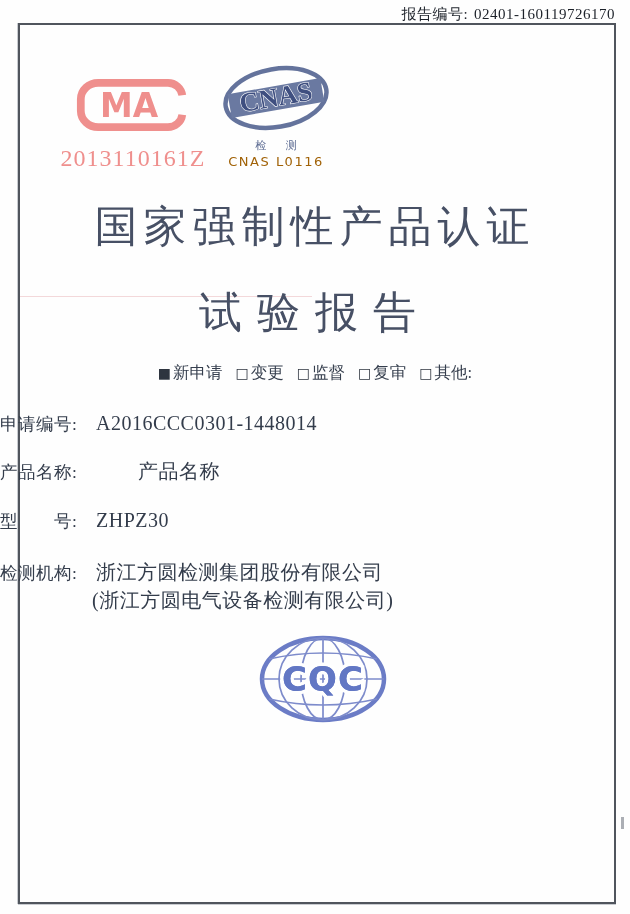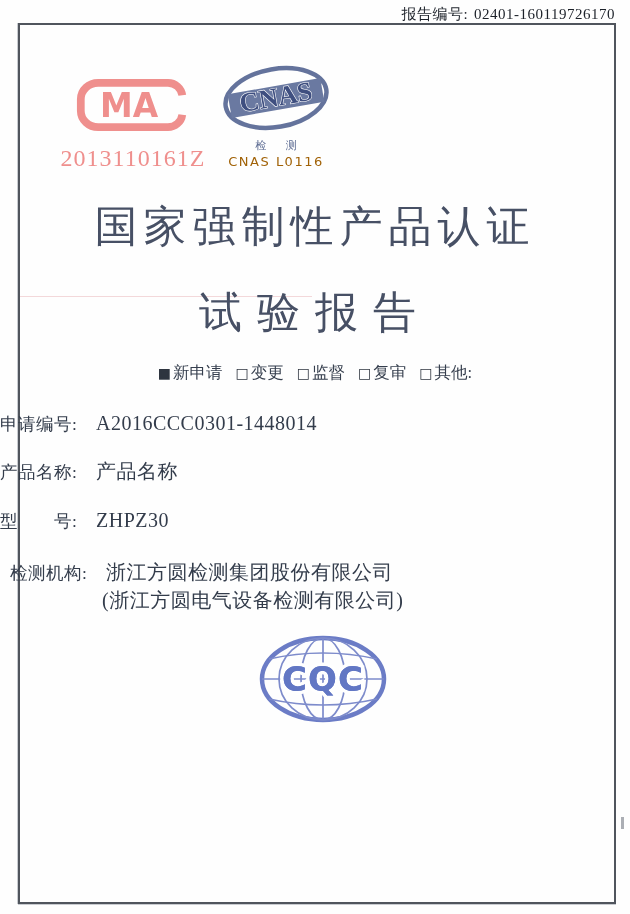--- a/index.html
+++ b/index.html
@@ -69,21 +69,21 @@
   .opt { display:flex; align-items:center; white-space:nowrap; }
   .opt .mark { font-family:"DejaVu Sans",sans-serif; font-size:14px; margin-right:2px; color:#2e353f; }
   .field { position:absolute; left:0; display:flex; align-items:flex-start; }
   .field .flabel {
     width:96px; flex:none; font-size:17.5px; color:#333c4b;
     white-space:pre; letter-spacing:0.5px;
   }
   .field .fvalue {
     font-size:20px; color:#333c4b; letter-spacing:0.5px; line-height:1.15;
   }
-  .f1 { top:412px; } .f2 { top:460px; } .f3 { top:509px; } .f4 { top:561px;margin-left:10px; }
+  .f1 { top:412px; } .f2 { top:460px;gap:42px; } .f3 { top:509px; } .f4 { top:561px; }
   .fvalue .vline2 { margin-top:5px; margin-left:-4px; }
   
   .cqc-block { position:absolute; left:254px; top:633px; width:138px; text-align:center; }
 </style>
 </head>
 <body>
 
 <div class="page">
 
   <div class="report-no">

